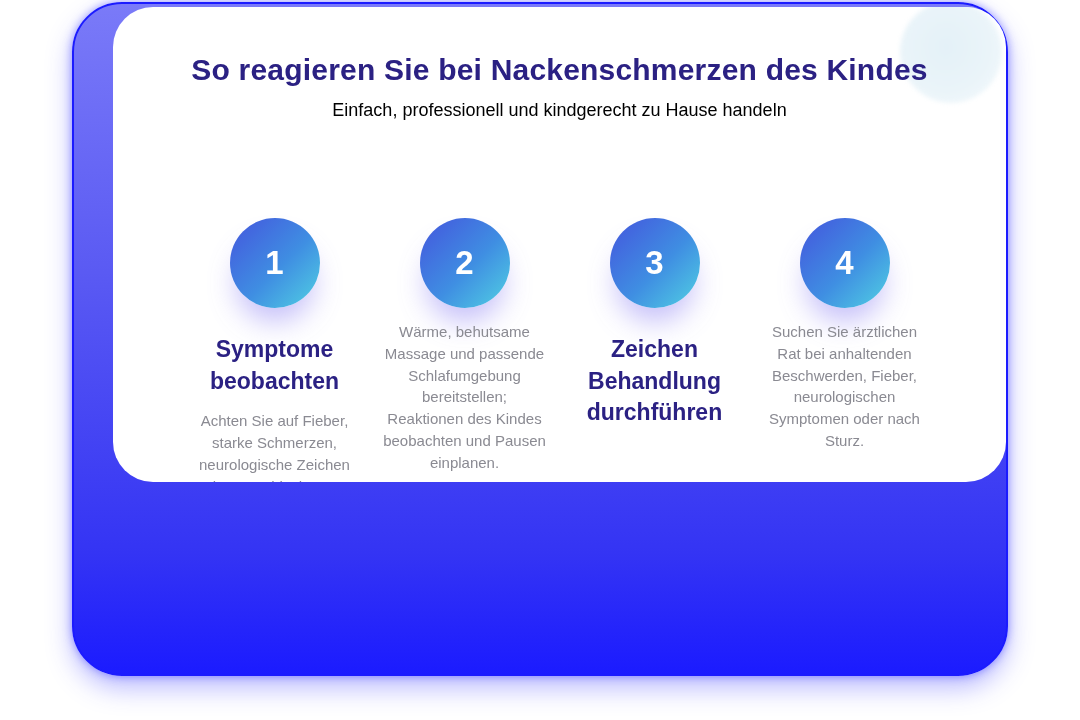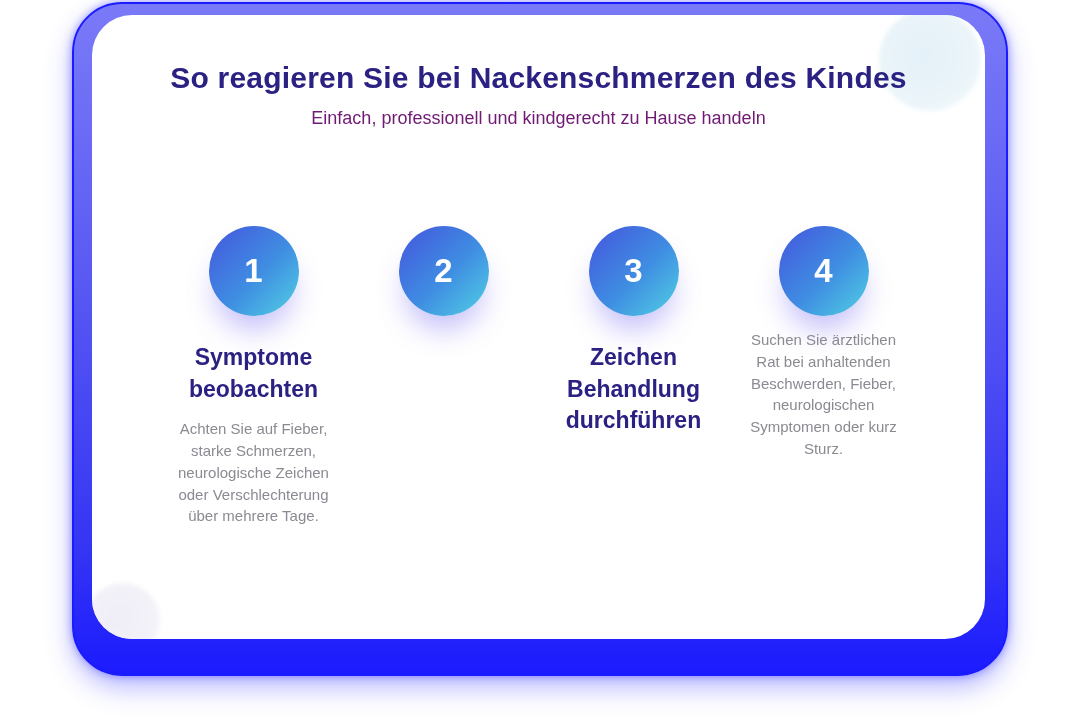--- a/index.html
+++ b/index.html
@@ -17,26 +17,25 @@
     left: 72px; top: 2px;
     width: 936px; height: 674px;
     border-radius: 50px;
     background: linear-gradient(180deg, #7a7af8 0%, #5a5af3 40%, #3434f4 82%, #1b1bff 100%);
     border: 2px solid #1b1bff;
     box-shadow: 0 0 8px rgba(70,70,255,0.55), 0 12px 26px rgba(60,60,255,0.35);
   }
 
   .card {
     position: absolute;
-    left: 92px; top: 7px;
-    width: 893px; height: 624px;
+    left: 113px; top: 7px;
+    width: 893px; height: 475px;
     background: #ffffff;
     border-radius: 40px;
     overflow: hidden;
-    margin-top: 8px;
   }
 
   .deco-circle { position: absolute; border-radius: 50%; }
   .deco-top-right {
     width: 102px; height: 102px;
     right: 4px; top: -6px;
     background: radial-gradient(circle at 45% 45%, #e4f1f8 0%, #eaf4f9 55%, #f6fbfd 100%);
     filter: blur(2px);
   }
   .deco-bottom-left {
@@ -49,21 +48,21 @@
   .card-header { position: relative; text-align: center; padding-top: 46px; }
   .title {
     font-size: 30px;
     font-weight: 700;
     color: #2b2183;
     letter-spacing: 0.2px;
   }
   .subtitle {
     margin-top: 13px;
     font-size: 18px;
-    color: #701a75;
+    color: #000000;
   }
 
   .steps {
     position: relative;
     margin-top: 97px;
     display: flex;
     justify-content: center;
     gap: 26px;
   }
   .step {
@@ -123,31 +122,32 @@
           <span class="badge-number">1</span>
         </div>
         <div class="step-heading">Symptome beobachten</div>
         <div class="step-desc">Achten Sie auf Fieber, starke Schmerzen, neurologische Zeichen oder Verschlechterung über mehrere Tage.</div>
       </div>
 
       <div class="step">
         <div class="badge">
           <span class="badge-number">2</span>
         </div>
+        <div class="step-desc">Wärme, behutsame Massage und passende Schlafumgebung bereitstellen; Reaktionen des Kindes beobachten und Pausen einplanen.</div>
       </div>
 
       <div class="step">
         <div class="badge">
           <span class="badge-number">3</span>
         </div>
         <div class="step-heading">Zeichen Behandlung durchführen</div>
       </div>
 
       <div class="step">
         <div class="badge">
           <span class="badge-number">4</span>
         </div>
-        <div class="step-desc">Suchen Sie ärztlichen Rat bei anhaltenden Beschwerden, Fieber, neurologischen Symptomen oder kurz Sturz.</div>
+        <div class="step-desc">Suchen Sie ärztlichen Rat bei anhaltenden Beschwerden, Fieber, neurologischen Symptomen oder nach Sturz.</div>
       </div>
 
     </div>
   </div>
 </div>
 
 </body></html>

